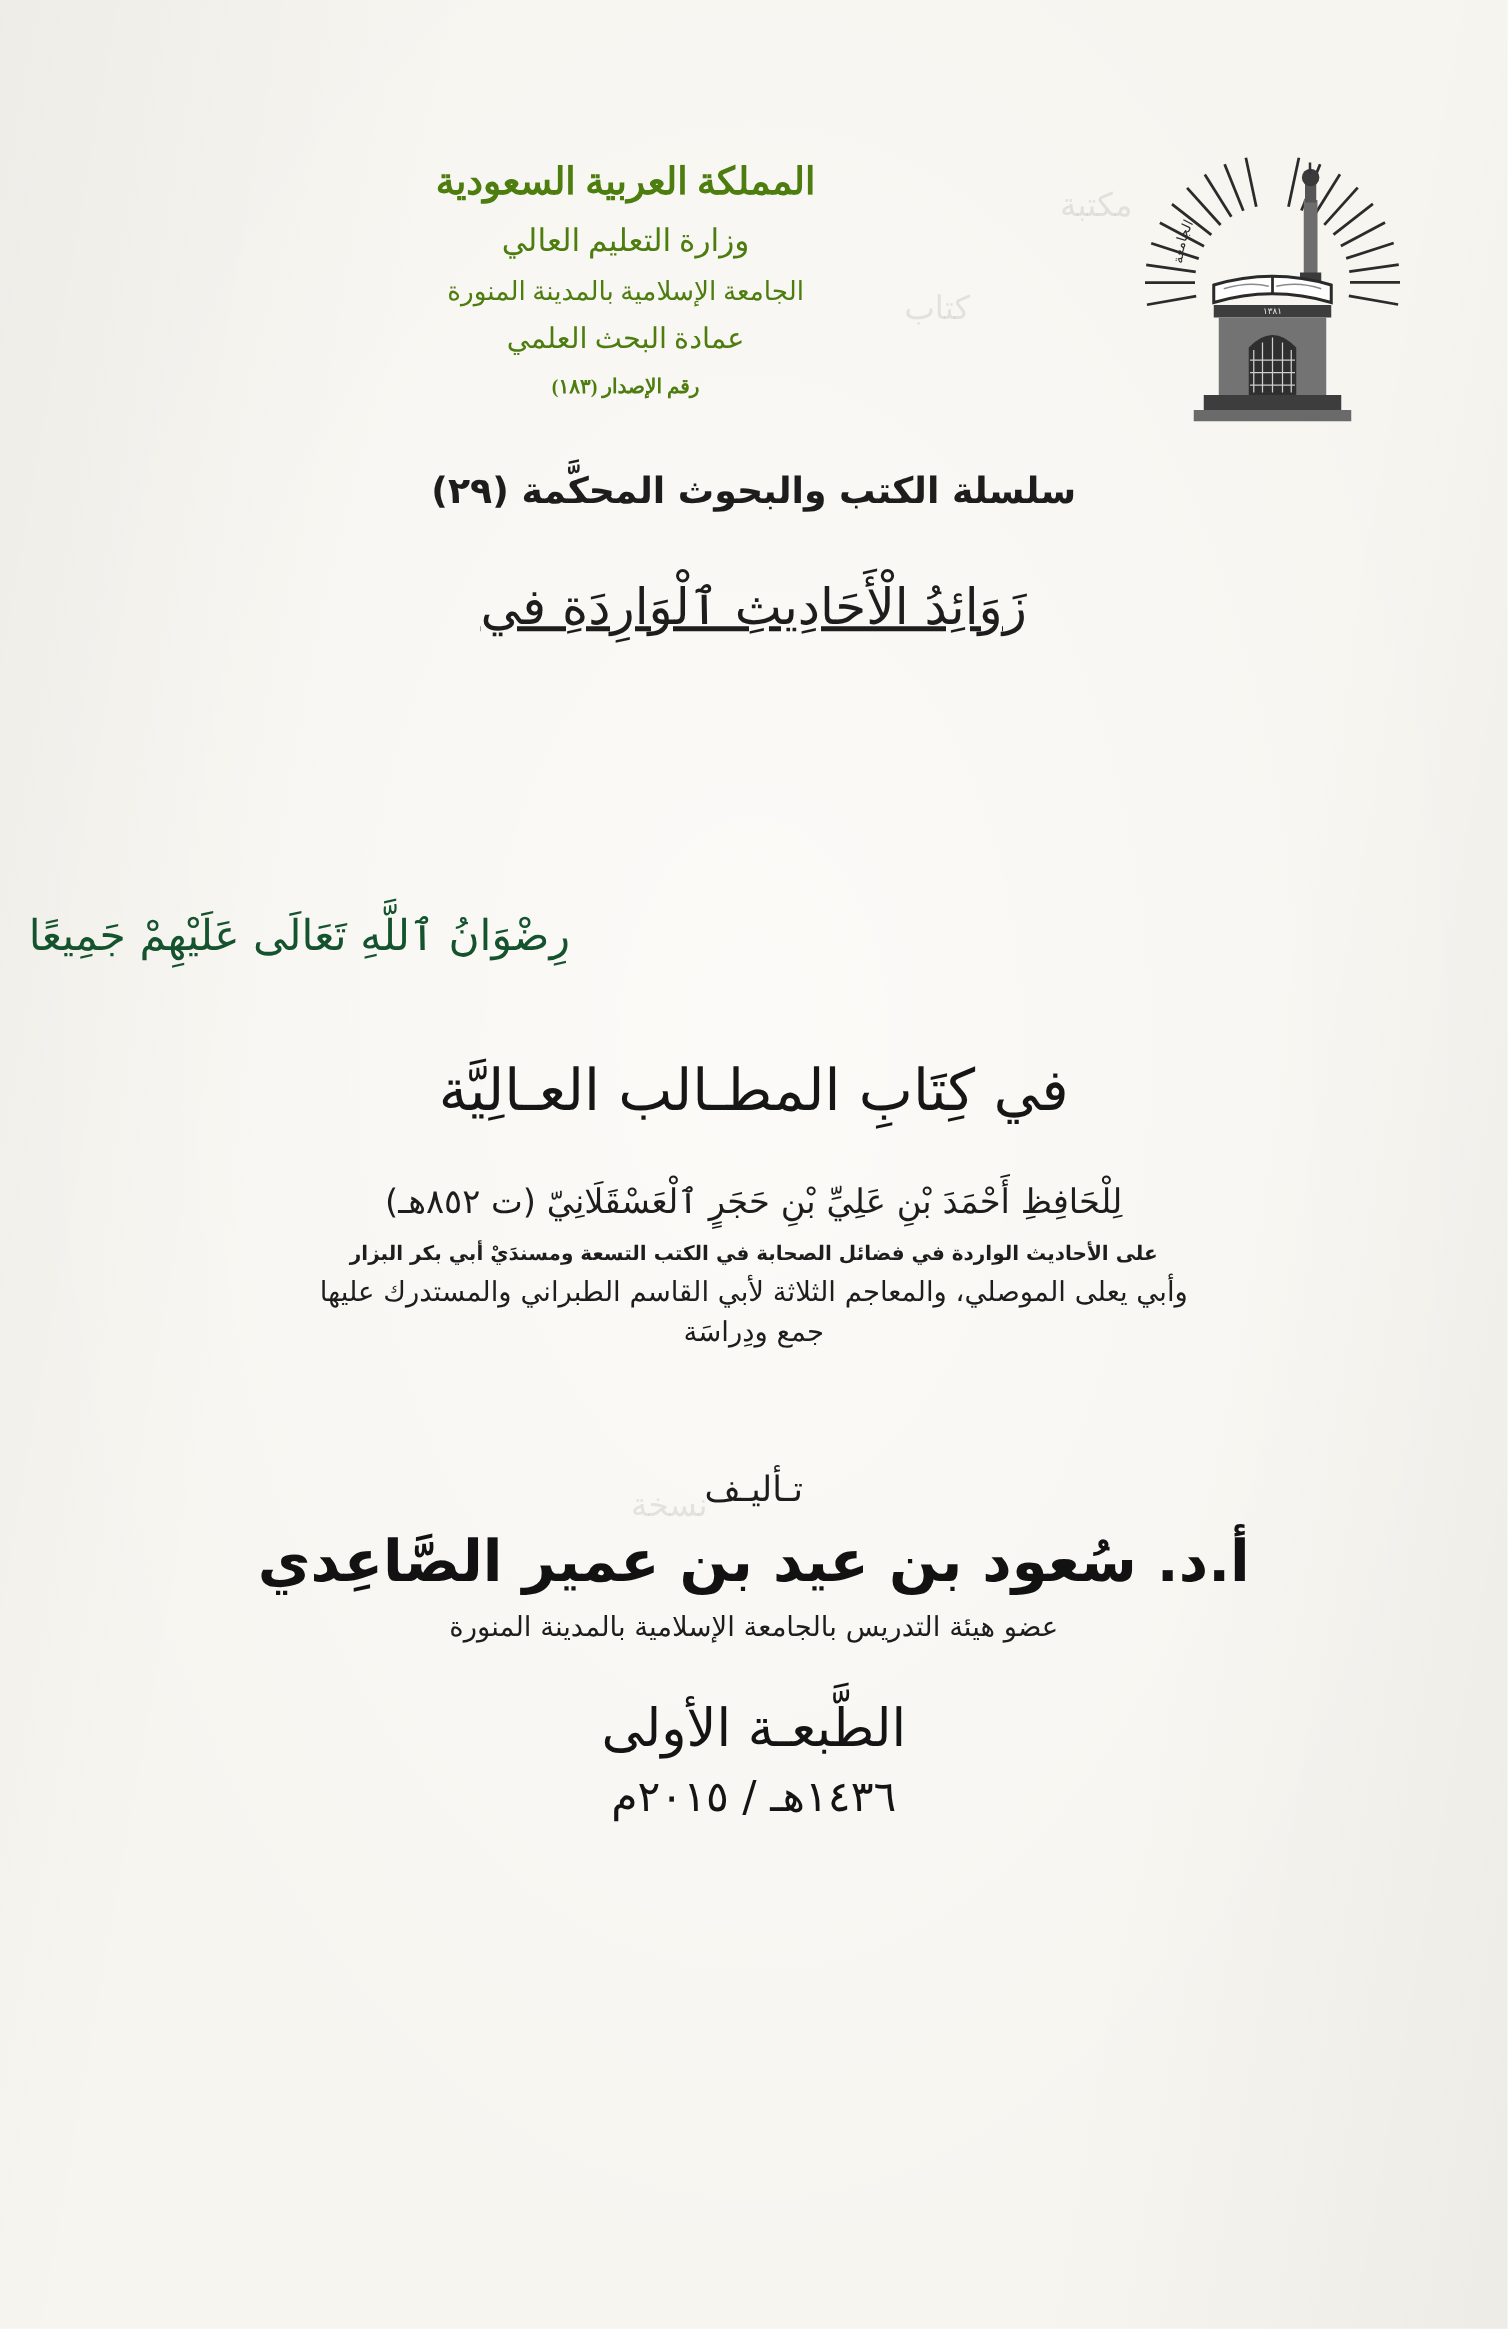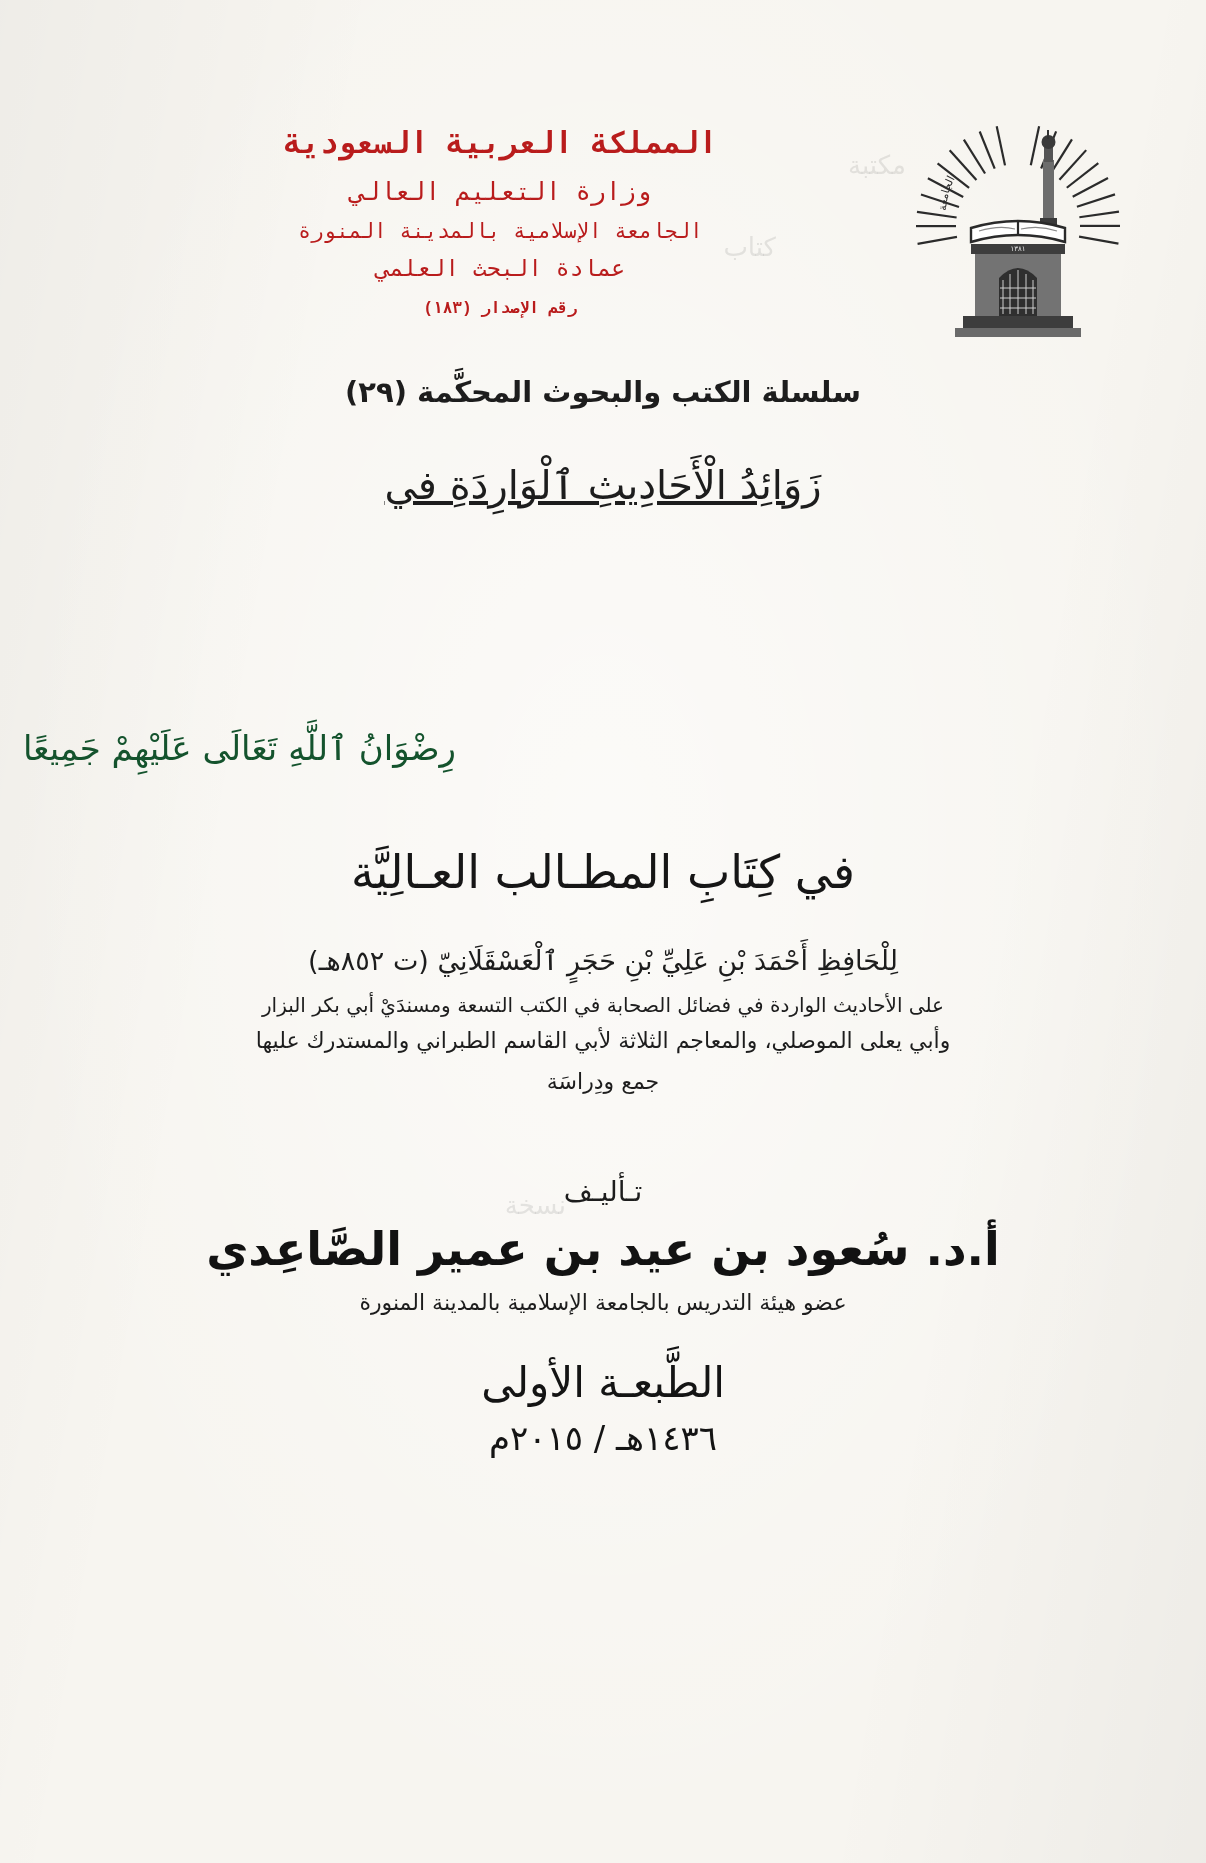--- a/index.html
+++ b/index.html
@@ -55,22 +55,22 @@
 
   .ministry-lines {
     text-align: center;
     flex: 1;
     margin-right: 40px;
     margin-left: 60px;
     padding-top: 6px;
   }
 
   .ministry-lines .ln {
-    font-family: Liberation Mono, monospace;
-    color: #b91c1c;
+    font-family: Liberation Serif, serif;
+    color: #4d7c0f;
     letter-spacing: 0px;
     line-height: 1.45;
   }
   .ln1 { font-size: 30px; font-weight: 600; margin-bottom: 8px; }
   .ln2 { font-size: 25px; margin-bottom: 6px; }
   .ln3 { font-size: 21px; margin-bottom: 6px; }
   .ln4 { font-size: 23px; margin-bottom: 10px; }
   .ln5 { font-size: 16px; font-weight: bold; }
 
   
@@ -140,23 +140,23 @@
   
   .attrib {
     position: absolute;
     top: 945px;
     left: 120px;
     right: 120px;
     text-align: center;
     color: #1d1d1d;
   }
   .attrib .a1 { font-size: 27px; margin-bottom: 12px; }
-  .attrib .a2 { font-size: 20px; line-height: 1.7; }
+  .attrib .a2 { font-size: 16px; line-height: 1.7; font-weight: bold; }
   .attrib .a3 { font-size: 22px; line-height: 1.7; }
-  .attrib .a4 { font-size: 22px; margin-top: 10px; }
+  .attrib .a4 { font-size: 22px; }
 
   
   .byline-label {
     position: absolute;
     top: 1175px;
     left: 0; right: 0;
     text-align: center;
     font-size: 28px;
     color: #1d1d1d;
   }

